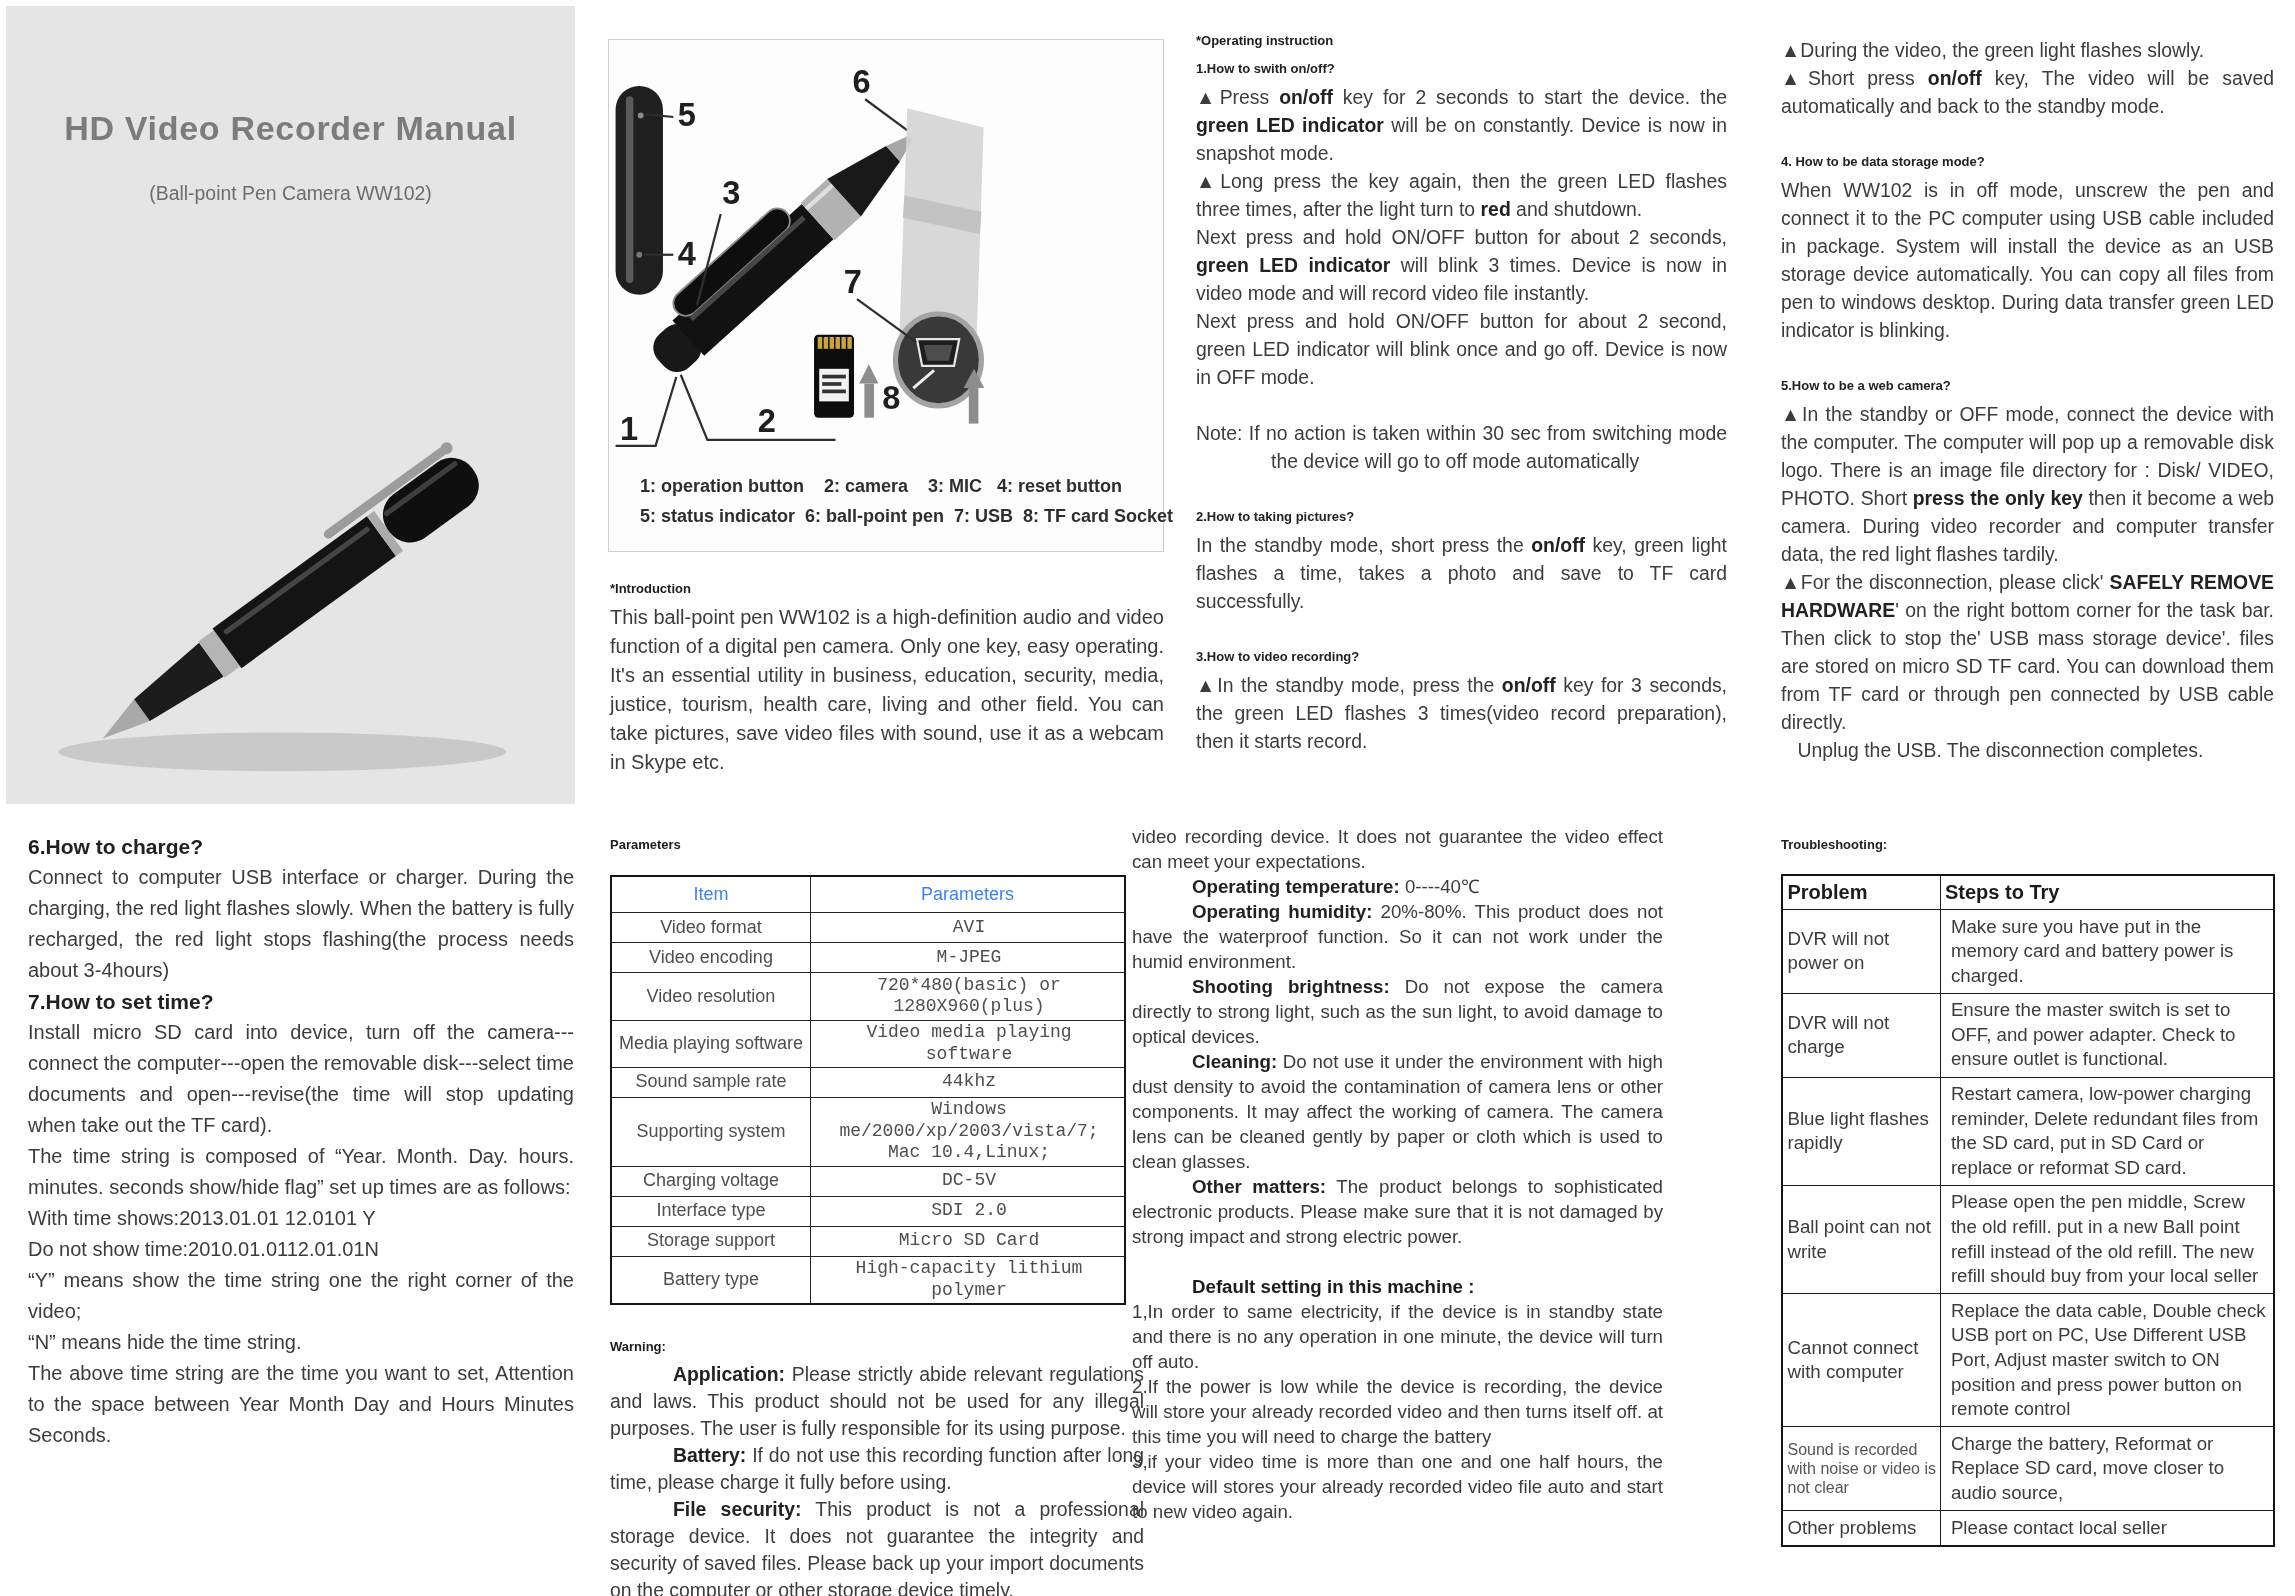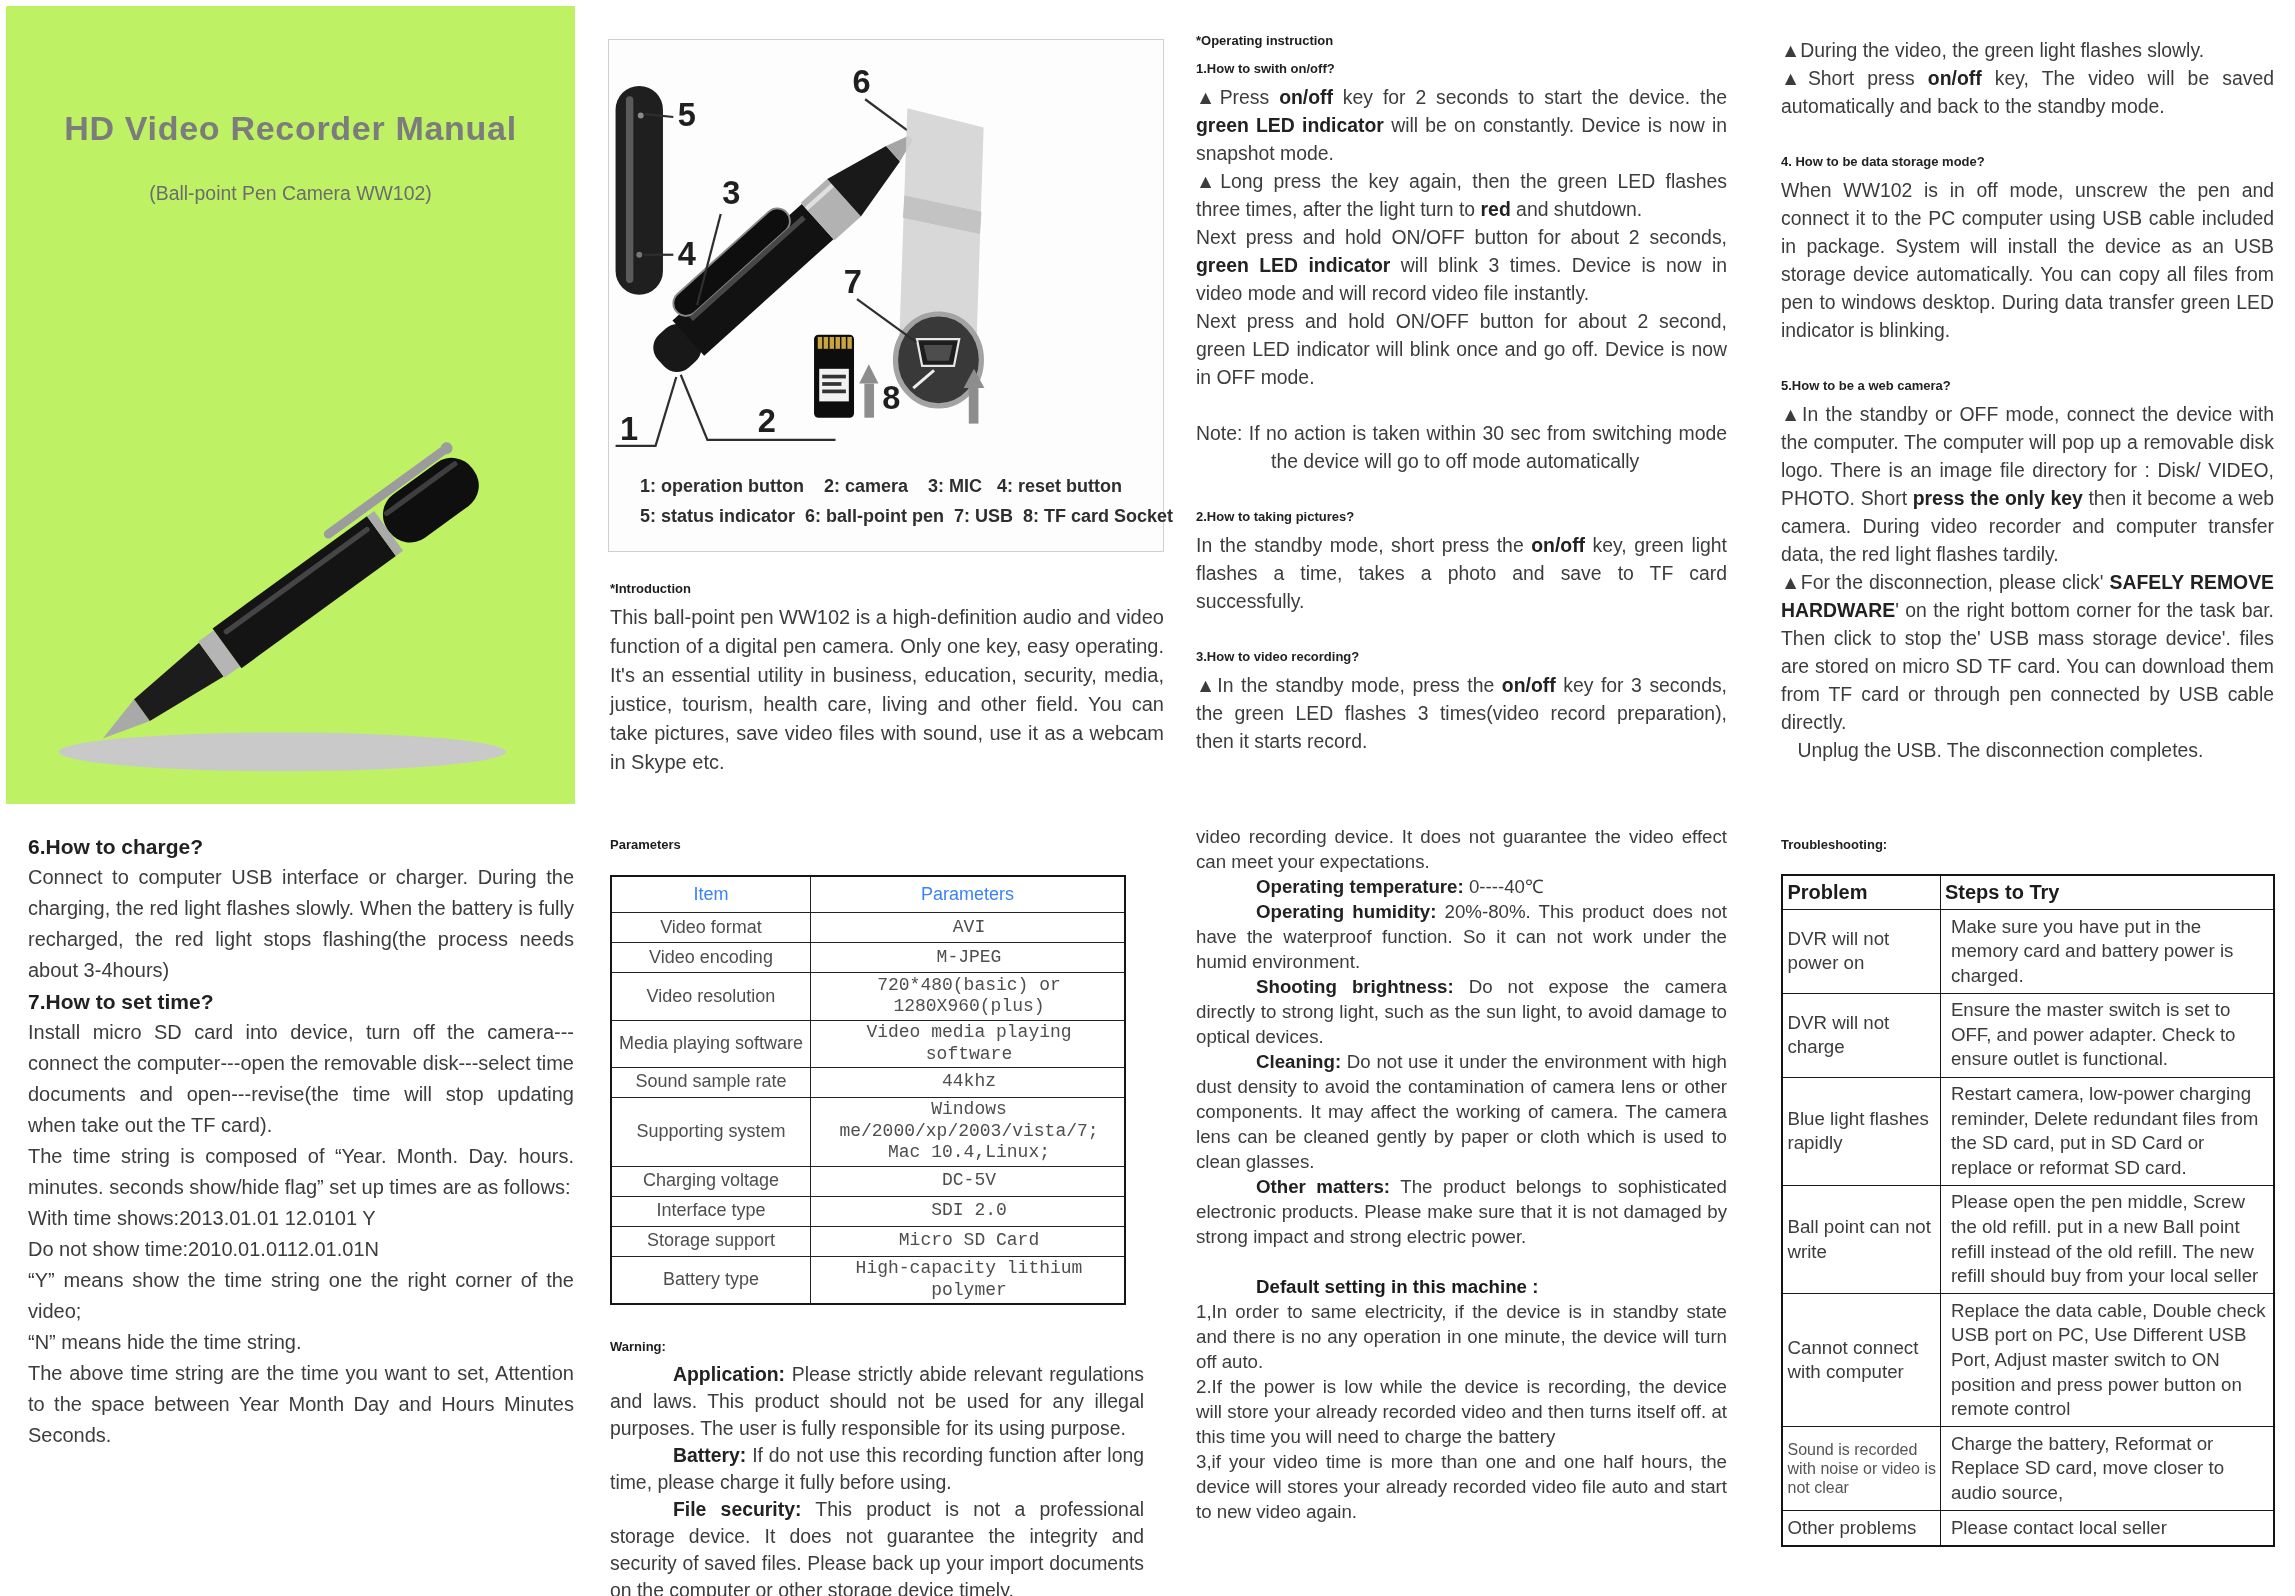--- a/index.html
+++ b/index.html
@@ -8,21 +8,21 @@
   .col{position:absolute;}
   p{margin:0;}
   .p{font-size:19.4px;line-height:28px;text-align:justify;color:#3c3c3c;}
   .h{font-size:13px;line-height:28px;font-weight:bold;color:#1c1c1c;text-align:left;}
   .b{font-weight:bold;color:#222;}
   .mt{margin-top:28px;}
   .hang{padding-left:75px;text-indent:-75px;}
   .ind25{padding-left:16.4px;}
 
   
-  #cover{left:6px;top:6px;width:569px;height:798px;background:#bef264;}
+  #cover{left:6px;top:6px;width:569px;height:798px;background:#e5e5e5;}
   #cover-title{margin-top:103px;text-align:center;font-size:34px;font-weight:bold;
                color:#7c7c7c;letter-spacing:0.7px;}
   #cover-subtitle{margin-top:34px;text-align:center;font-size:19.4px;color:#6c6c6c;}
   #cover-pen{position:absolute;left:0;bottom:0;width:569px;height:410px;}
 
   
   #diagram-box{left:608px;top:39px;width:556px;height:513px;background:#fdfdfd;
                border:1.5px solid #cfcfcf;box-sizing:border-box;}
   #diagram-svg{display:block;width:553px;height:431px;}
   .legend{white-space:pre;font-size:18px;font-weight:bold;color:#2e2e2e;
@@ -48,21 +48,21 @@
   .lblind{text-indent:63px;}
 
   .ptable{border-collapse:collapse;border:2.2px solid #161616;margin-top:16.4px;
           width:516px;color:#4e4e4e;}
   .ptable th,.ptable td{border:1.5px solid #222;font-size:18px;font-weight:normal;
           line-height:21.6px;}
   .ptable th{height:33px;color:#3b82f6;}
   .ptable td.item{width:196px;text-align:center;height:27px;}
   .ptable td.val{padding:1.5px 4.5px 1.5px 7.5px;text-align:center;font-family:Liberation Mono, monospace;}
 
-  #b3{left:1196px;top:824px;width:531px;}
+  #b3{left:1132px;top:824px;width:531px;}
   #b3 .p{font-size:18.7px;line-height:25px;}
   .lblind2{text-indent:60px;}
   .dft{font-size:18.7px;line-height:25px;font-weight:bold;color:#1c1c1c;
        text-indent:60px;margin-top:25px;}
 
   #b4{left:1781px;top:831px;width:494px;}
   .ttable{border-collapse:collapse;border:2.2px solid #141414;margin-top:15px;
           width:494px;table-layout:fixed;}
   .ttable th,.ttable td{border:1.5px solid #1a1a1a;vertical-align:middle;}
   .ttable th{font-size:20px;font-weight:bold;color:#1c1c1c;text-align:left;

